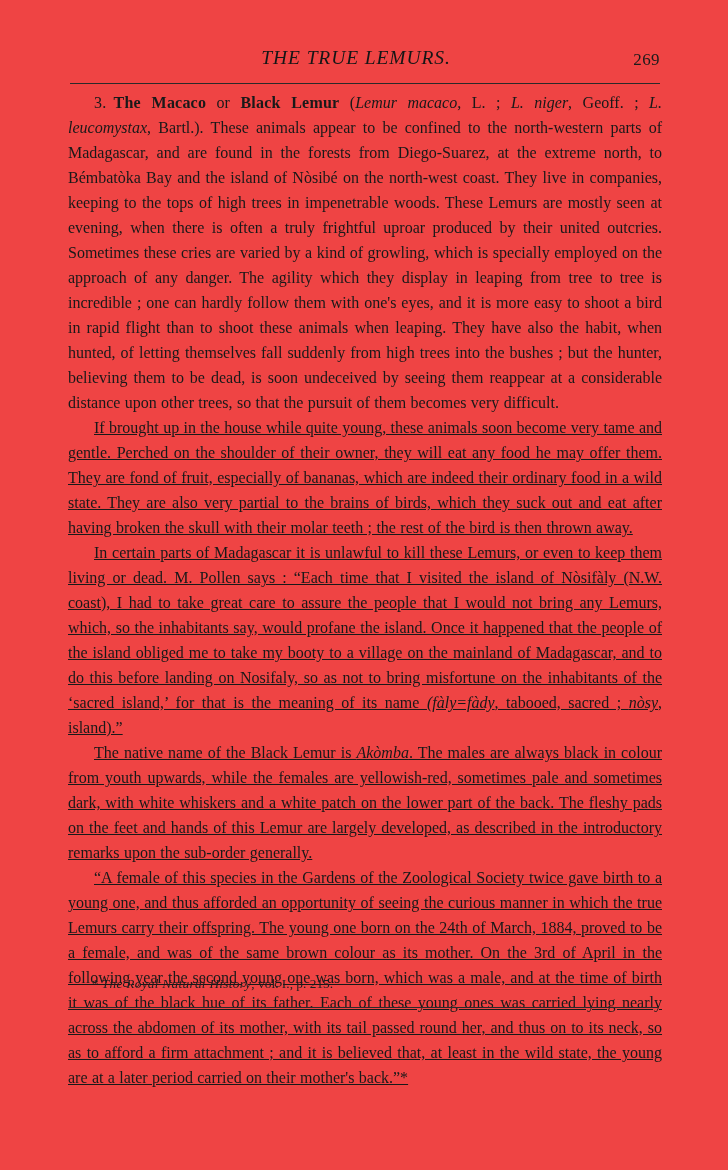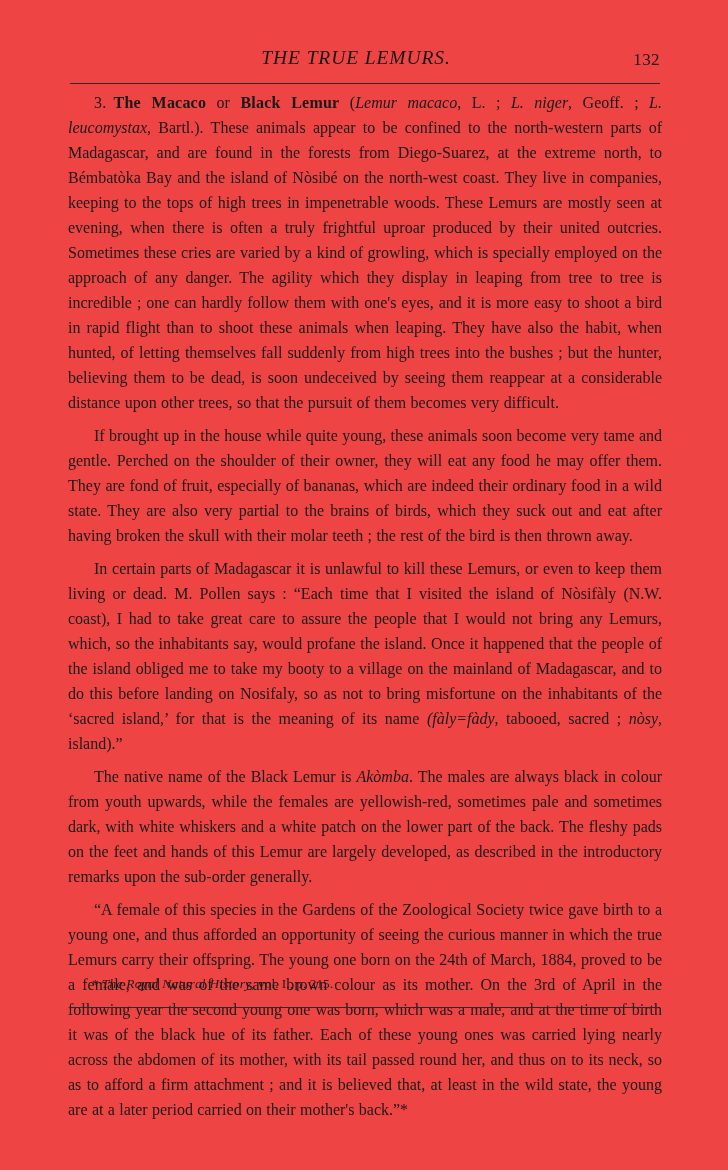--- a/index.html
+++ b/index.html
@@ -74,21 +74,22 @@
     text-justify: inter-word;
     font-size: 16px;
     line-height: 25px;
     text-indent: 26px;
     color: #191919;
     word-spacing: 0.35px;
     -webkit-font-smoothing: none;
   }
 
   .para + .para {
-    margin-top: 8px;
+    margin-top: 0;
+    text-decoration: underline;
   }
 
   
   .para-lead {
     text-indent: 26px;
   }
 
   .num {
     letter-spacing: 0.3px;
   }
@@ -137,21 +138,21 @@
     letter-spacing: 0.25px;
   }
 </style>
 </head>
 <body>
 
 <div class="page">
 
   <div class="running-head">
     <div class="running-title">THE TRUE LEMURS.</div>
-    <div class="folio">132</div>
+    <div class="folio">269</div>
   </div>
   <div class="head-rule"></div>
 
   <div class="body-col">
 
     <p class="para para-lead"><span class="num">3.</span><span class="sp"></span><b>The Macaco</b> <span>or</span> <b>Black Lemur</b> <span>(</span><i>Lemur macaco</i><span>, L. ; </span><i>L. niger</i><span>, Geoff. ; </span><i>L. leucomystax</i><span>, Bartl.).</span><span class="sp"></span><span>These animals appear to be confined to the north-western parts of Madagascar, and are found in the forests from Diego-Suarez, at the extreme north, to Bémbatòka Bay and the island of Nòsibé on the north-west coast.  They live in companies, keeping to the tops of high trees in impenetrable woods.  These Lemurs are mostly seen at evening, when there is often a truly frightful uproar produced by their united outcries.  Sometimes these cries are varied by a kind of growling, which is specially employed on the approach of any danger.  The agility which they display in leaping from tree to tree is incredible ; one can hardly follow them with one's eyes, and it is more easy to shoot a bird in rapid flight than to shoot these animals when leaping.  They have also the habit, when hunted, of letting themselves fall suddenly from high trees into the bushes ; but the hunter, believing them to be dead, is soon undeceived by seeing them reappear at a considerable distance upon other trees, so that the pursuit of them becomes very difficult.</span></p>
 
     <p class="para"><span>If brought up in the house while quite young, these animals soon become very tame and gentle.  Perched on the shoulder of their owner, they will eat any food he may offer them.  They are fond of fruit, especially of bananas, which are indeed their ordinary food in a wild state.  They are also very partial to the brains of birds, which they suck out and eat after having broken the skull with their molar teeth ; the rest of the bird is then thrown away.</span></p>
 
     <p class="para"><span>In certain parts of Madagascar it is unlawful to kill these Lemurs, or even to keep them living or dead.  M. Pollen says : “Each time that I visited the island of Nòsifàly (N.W. coast), I had to take great care to assure the people that I would not bring any Lemurs, which, so the inhabitants say, would profane the island.  Once it happened that the people of the island obliged me to take my booty to a village on the mainland of Madagascar, and to do this before landing on Nosifaly, so as not to bring misfortune on the inhabitants of the ‘sacred island,’ for that is the meaning of its name </span><i>(fàly=fàdy</i><span>, tabooed, sacred ; </span><i>nòsy</i><span>, island).”</span></p>

